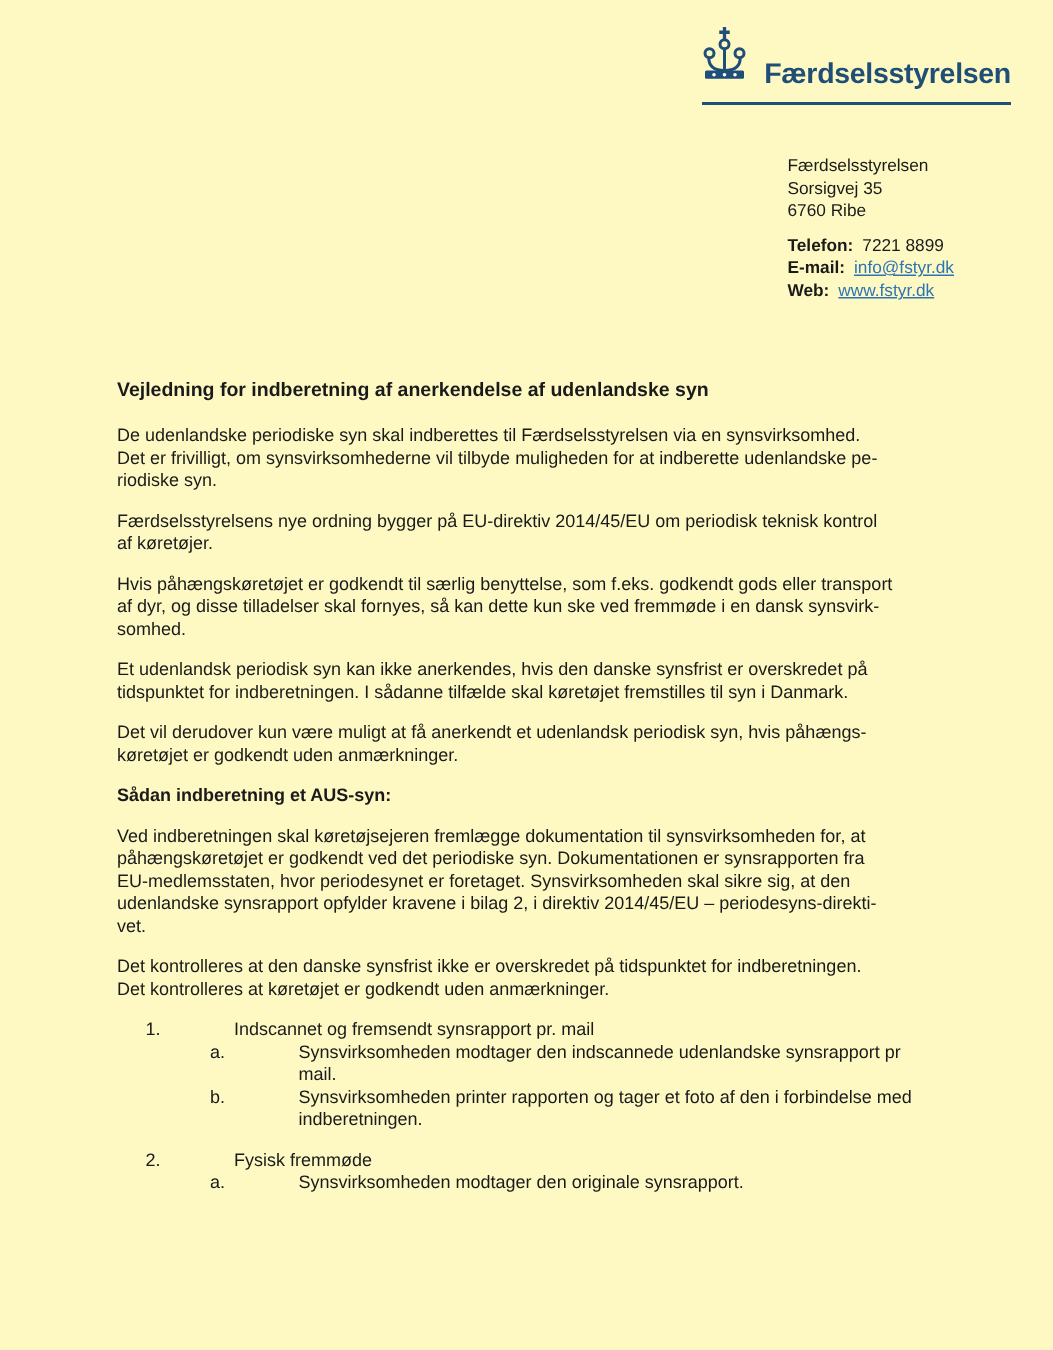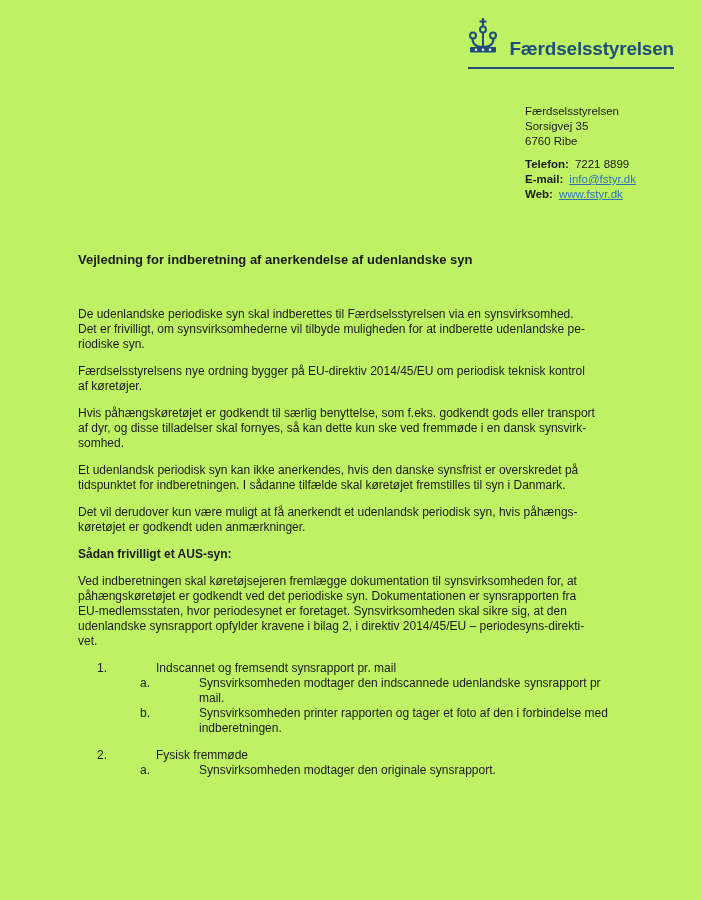--- a/index.html
+++ b/index.html
@@ -1,20 +1,20 @@
 <!DOCTYPE html>
 <html><head>
 <meta charset="utf-8">
 <style>
   html, body { margin: 0; padding: 0; background: #ffffff; }
   .page {
     position: relative;
     width: 702px;
     height: 900px;
-    background: #bef264;
+    background: #fef9c3;
     font-family: "Liberation Sans", sans-serif;
     color: #1a1a1a;
     overflow: hidden;
   }
 
   
   .logo {
     position: absolute;
     top: 17px;
     right: 28px;
@@ -56,21 +56,21 @@
     position: absolute;
     left: 78px;
     top: 252px;
     width: 552px;
     font-size: 12px;
     line-height: 15px;
   }
   .doc-title {
     font-size: 13px;
     font-weight: bold;
-    margin: 0 0 40px 0;
+    margin: 0 0 16px 0;
     line-height: 15px;
   }
   .para {
     margin: 0 0 12px 0;
     white-space: pre-line;
   }
   .section-heading {
     font-size: 12px;
     font-weight: bold;
     margin: 0 0 12px 0;
@@ -132,27 +132,29 @@
     <p class="para">Færdselsstyrelsens nye ordning bygger på EU-direktiv 2014/45/EU om periodisk teknisk kontrol
 af køretøjer.</p>
     <p class="para">Hvis påhængskøretøjet er godkendt til særlig benyttelse, som f.eks. godkendt gods eller transport
 af dyr, og disse tilladelser skal fornyes, så kan dette kun ske ved fremmøde i en dansk synsvirk-
 somhed.</p>
     <p class="para">Et udenlandsk periodisk syn kan ikke anerkendes, hvis den danske synsfrist er overskredet på
 tidspunktet for indberetningen. I sådanne tilfælde skal køretøjet fremstilles til syn i Danmark.</p>
     <p class="para">Det vil derudover kun være muligt at få anerkendt et udenlandsk periodisk syn, hvis påhængs-
 køretøjet er godkendt uden anmærkninger.</p>
 
-    <h2 class="section-heading">Sådan frivilligt et AUS-syn:</h2>
+    <h2 class="section-heading">Sådan indberetning et AUS-syn:</h2>
 
     <p class="para">Ved indberetningen skal køretøjsejeren fremlægge dokumentation til synsvirksomheden for, at
 påhængskøretøjet er godkendt ved det periodiske syn. Dokumentationen er synsrapporten fra
 EU-medlemsstaten, hvor periodesynet er foretaget. Synsvirksomheden skal sikre sig, at den
 udenlandske synsrapport opfylder kravene i bilag 2, i direktiv 2014/45/EU – periodesyns-direkti-
 vet.</p>
+    <p class="para">Det kontrolleres at den danske synsfrist ikke er overskredet på tidspunktet for indberetningen.
+Det kontrolleres at køretøjet er godkendt uden anmærkninger.</p>
 
     <div class="list">
       <div class="li top">
         <span class="num">1.</span>
         <span class="li-text">Indscannet og fremsendt synsrapport pr. mail</span>
       </div>
       <div class="li sub">
         <span class="num">a.</span>
         <span class="li-text">Synsvirksomheden modtager den indscannede udenlandske synsrapport pr
 mail.</span>

